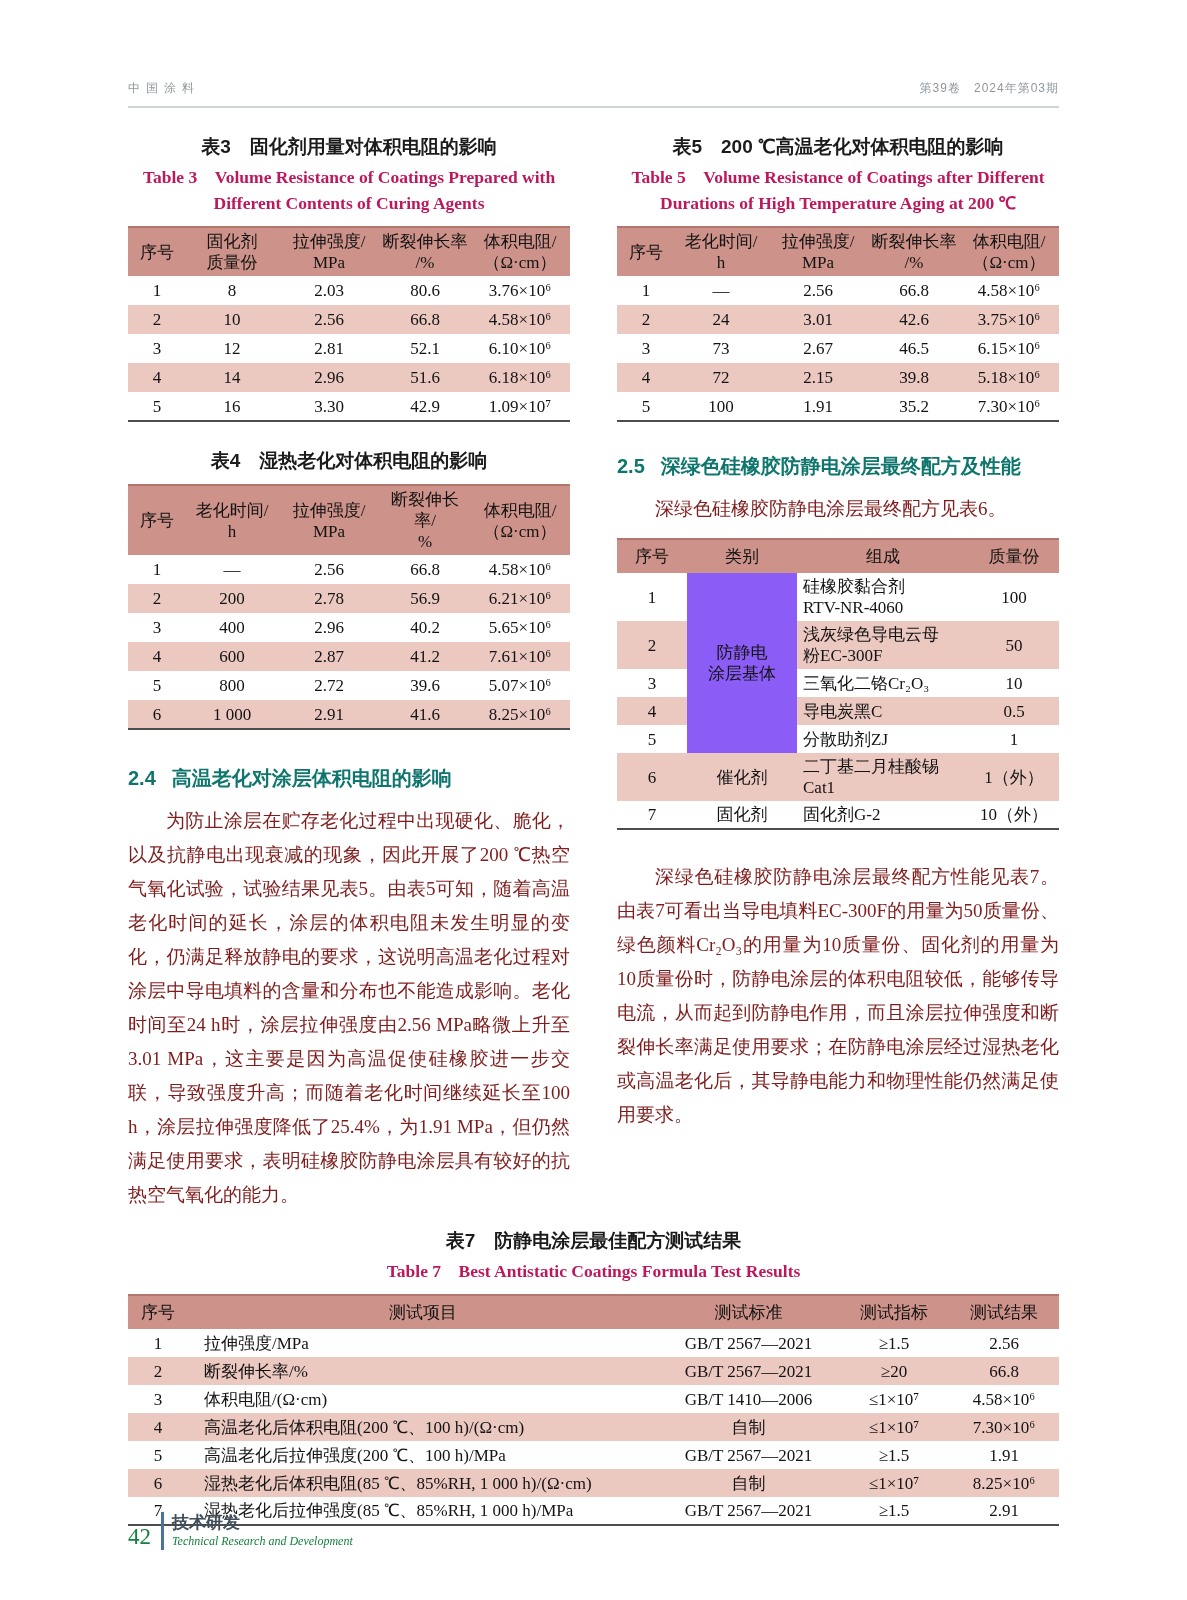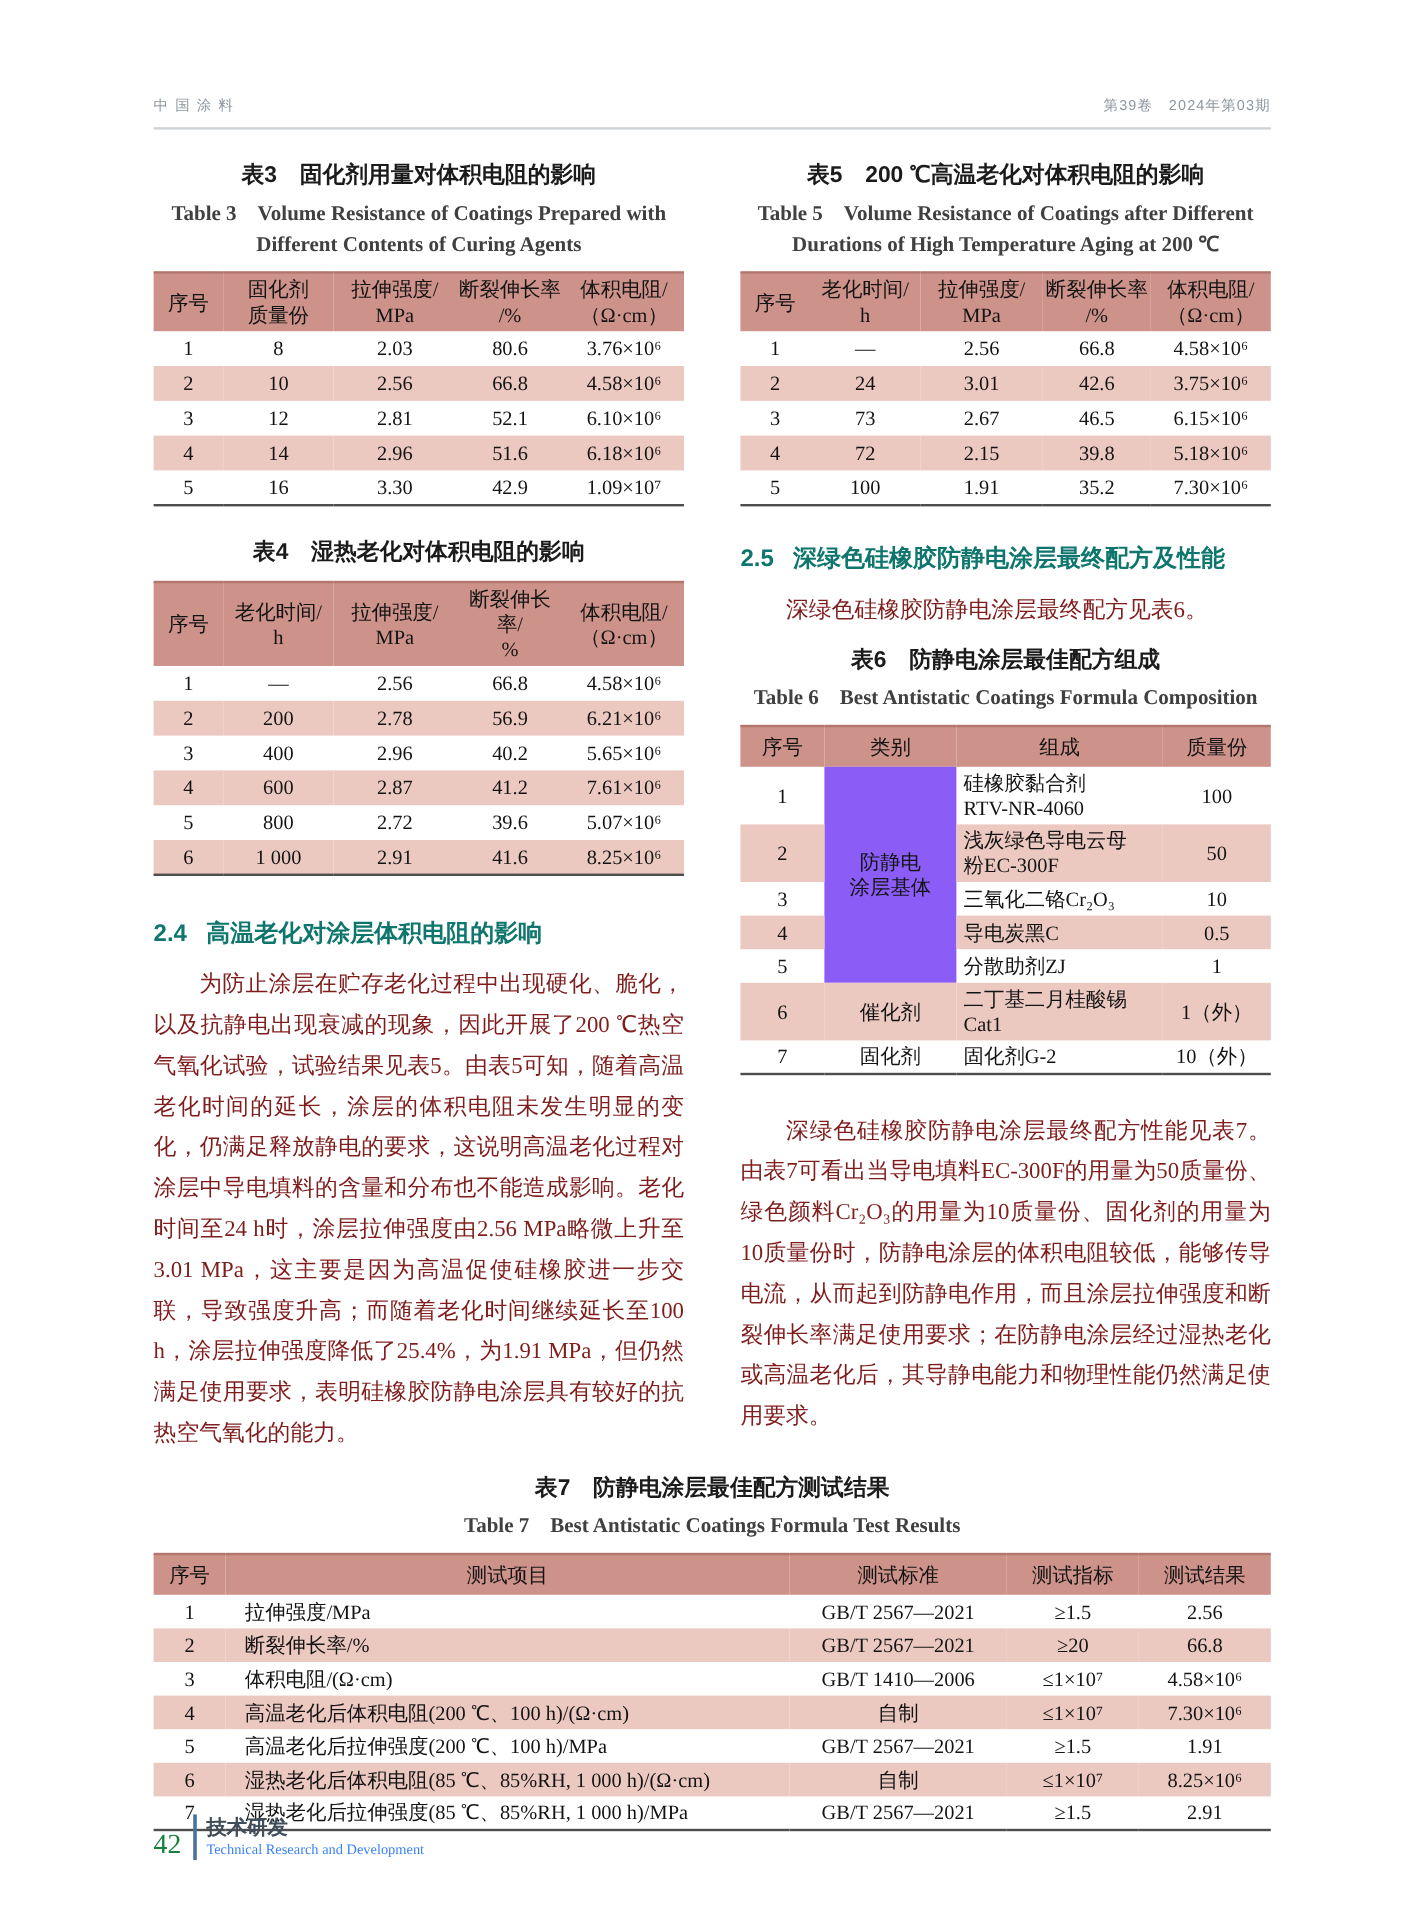--- a/index.html
+++ b/index.html
@@ -32,21 +32,21 @@
   
   .tcap { text-align: center; margin-bottom: 10px; }
   .tcap .cn {
     font-family: "Liberation Sans", sans-serif;
     font-weight: bold; font-size: 19px; line-height: 26px;
     margin-bottom: 4px; color: #1b1b1b;
   }
   .tcap .en {
     font-family: "Liberation Serif", serif;
     font-weight: bold; font-size: 17.5px; line-height: 26px;
-    white-space: pre-line; color: #404040;
+    white-space: pre-line; color: #be185d;
   }
 
   
   table { border-collapse: collapse; table-layout: fixed; width: 100%;
           border-bottom: 2px solid #4d4d4d; }
   th, td {
     font-family: "Liberation Serif", serif;
     font-size: 17px; line-height: 21px;
     text-align: center; vertical-align: middle;
     white-space: pre-line; padding: 3px 2px;
@@ -101,21 +101,21 @@
     font-size: 23px; color: #15803d; margin-right: 10px;
     align-self: flex-end;
   }
   .footer-bar { width: 3px; height: 38px; background: #4a749c; margin-right: 8px; }
   .footer-sec .cn {
     font-family: "Liberation Sans", sans-serif;
     font-weight: bold; font-size: 17px; color: #3f4e5a; line-height: 20px;
   }
   .footer-sec .en {
     font-family: "Liberation Serif", serif;
-    font-size: 12px; color: #3b82f6; line-height: 16px;
+    font-size: 12px; color: #15803d; line-height: 16px; font-style: italic;
   }
 </style>
 </head>
 <body>
 
 <div class="page">
 
   <div class="page-header">
     <span class="journal-name">中国涂料</span>
     <span class="issue-info">第39卷　2024年第03期</span>
@@ -331,24 +331,20 @@
               <td>7.30×10⁶</td>
             </tr>
           </tbody>
       </table>
 
       <div class="sec-heading">
         <span class="sec-num">2.5</span><span>深绿色硅橡胶防静电涂层最终配方及性能</span>
       </div>
       <p class="para lead">深绿色硅橡胶防静电涂层最终配方见表6。</p>
 
-      <div class="tcap">
-        <div class="cn">表6　防静电涂层最佳配方组成</div>
-        <div class="en">Table 6　Best Antistatic Coatings Formula Composition</div>
-      </div>
       <table class="t6">
         <colgroup>
             <col style="width:70px">
             <col style="width:110px">
             <col style="width:172px">
             <col style="width:90px">
           </colgroup>
         <thead>
             <tr>
               <th>序号</th>

